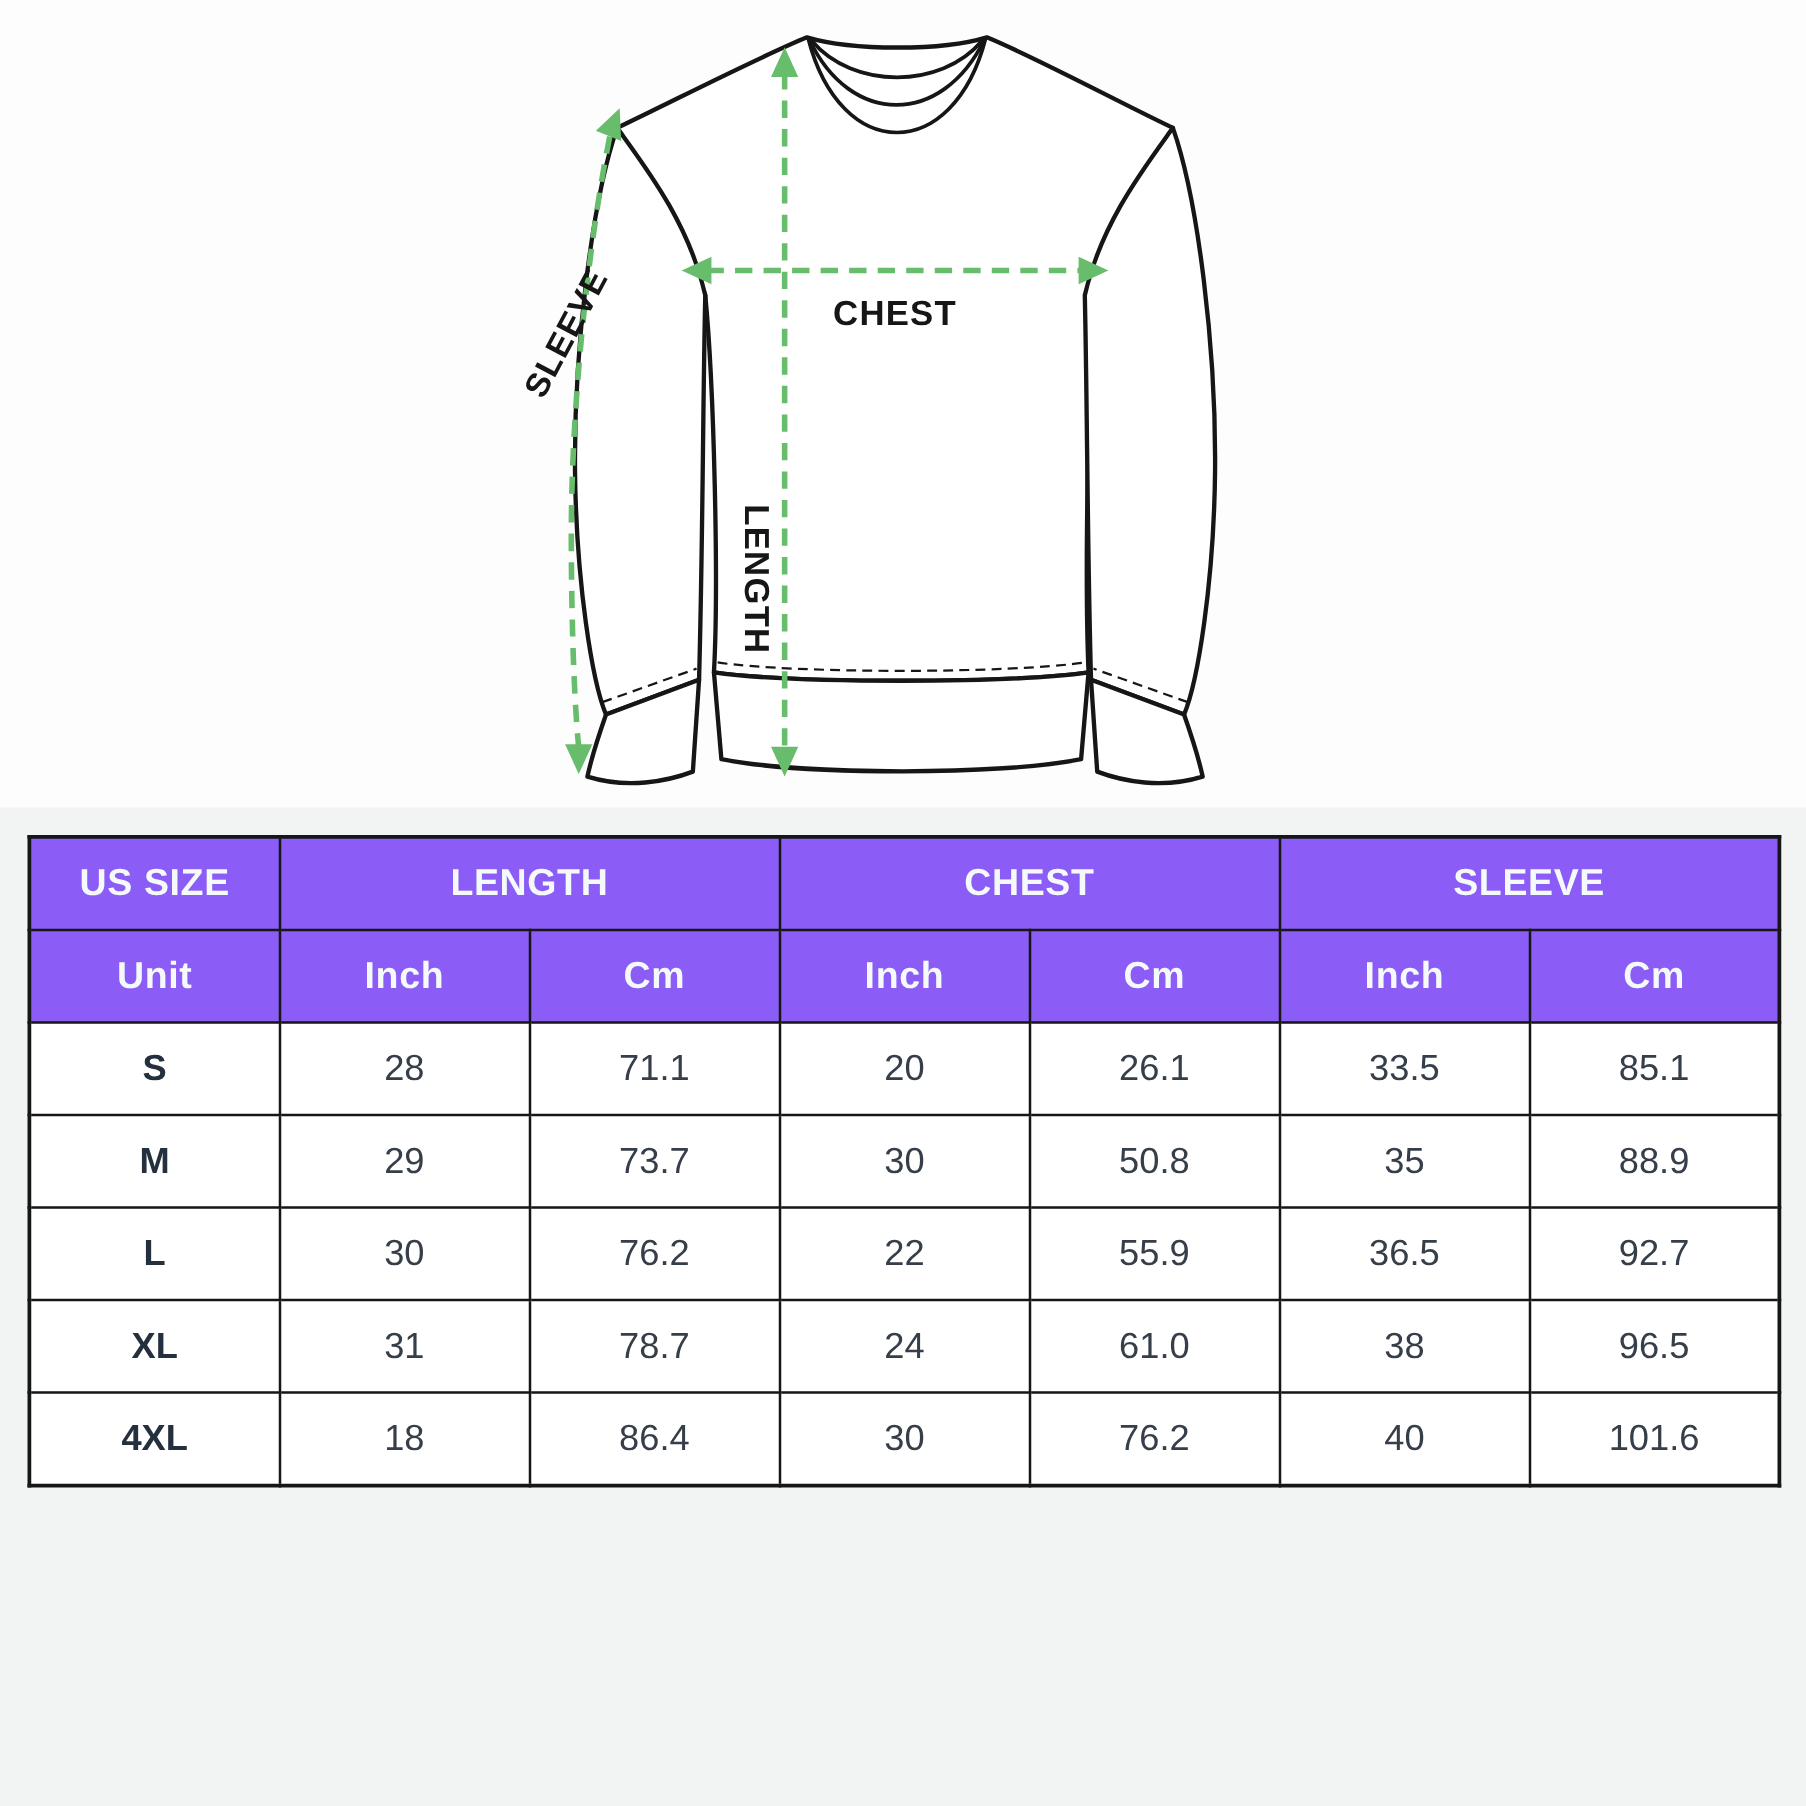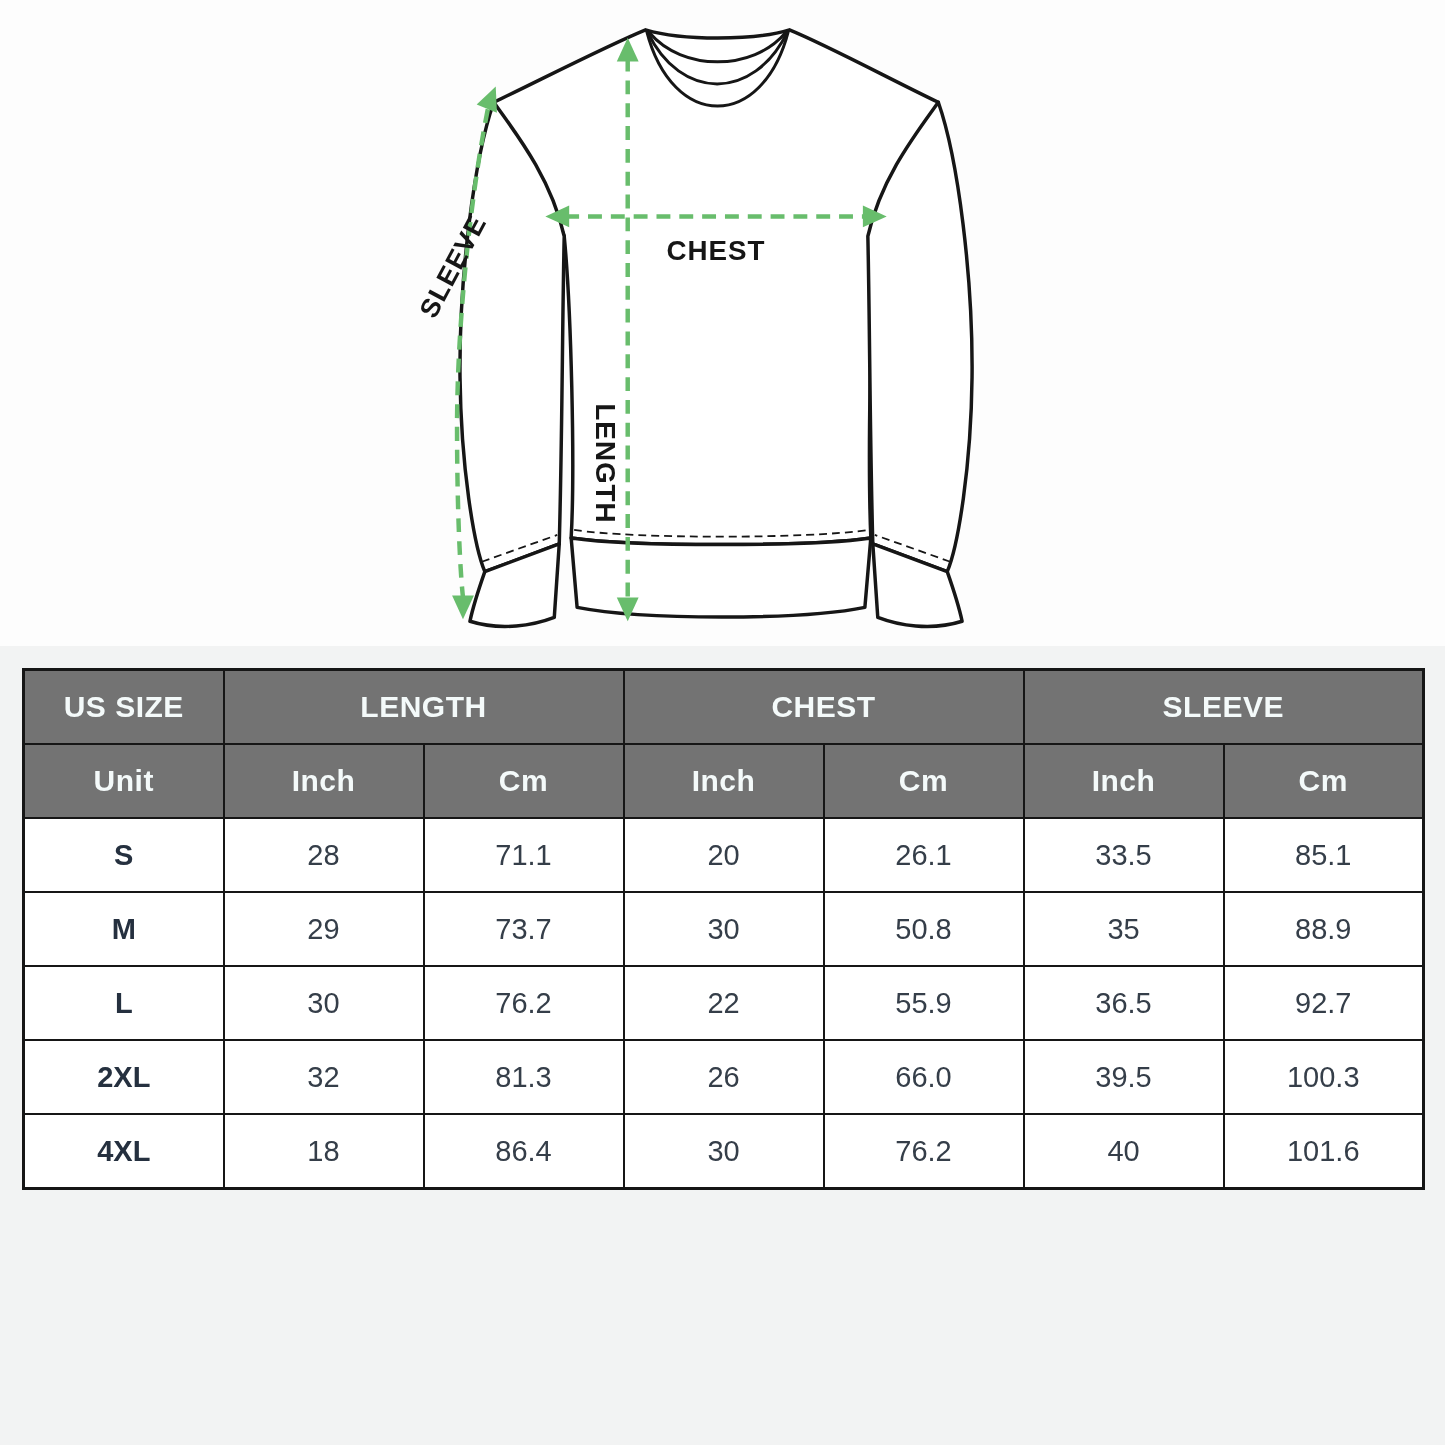--- a/index.html
+++ b/index.html
@@ -21,21 +21,21 @@
     border-collapse:collapse;table-layout:fixed;
     border:3px solid #161616;
     background:#ffffff;
   }
   table.size-table th, table.size-table td{
     border:2px solid #161616;
     height:72px;padding:0;margin:0;
     text-align:center;vertical-align:middle;
   }
   thead th{
-    background:#737373;color:#f4fafa;
+    background:#8b5cf6;color:#f4fafa;
     font-size:30px;font-weight:bold;letter-spacing:0.5px;
   }
   tbody th{
     background:#ffffff;color:#25303f;
     font-size:29px;font-weight:bold;
   }
   tbody td{
     background:#ffffff;color:#353e49;
     font-size:29px;font-weight:normal;border-radius:29px;
   }
@@ -161,27 +161,27 @@
     <tr>
       <th>L</th>
       <td>30</td>
       <td>76.2</td>
       <td>22</td>
       <td>55.9</td>
       <td>36.5</td>
       <td>92.7</td>
     </tr>
     <tr>
-      <th>2XL</th>
-      <td>32</td>
-      <td>81.3</td>
-      <td>26</td>
-      <td>66.0</td>
-      <td>39.5</td>
-      <td>100.3</td>
+      <th>XL</th>
+      <td>31</td>
+      <td>78.7</td>
+      <td>24</td>
+      <td>61.0</td>
+      <td>38</td>
+      <td>96.5</td>
     </tr>
     <tr>
       <th>4XL</th>
       <td>18</td>
       <td>86.4</td>
       <td>30</td>
       <td>76.2</td>
       <td>40</td>
       <td>101.6</td>
     </tr>

